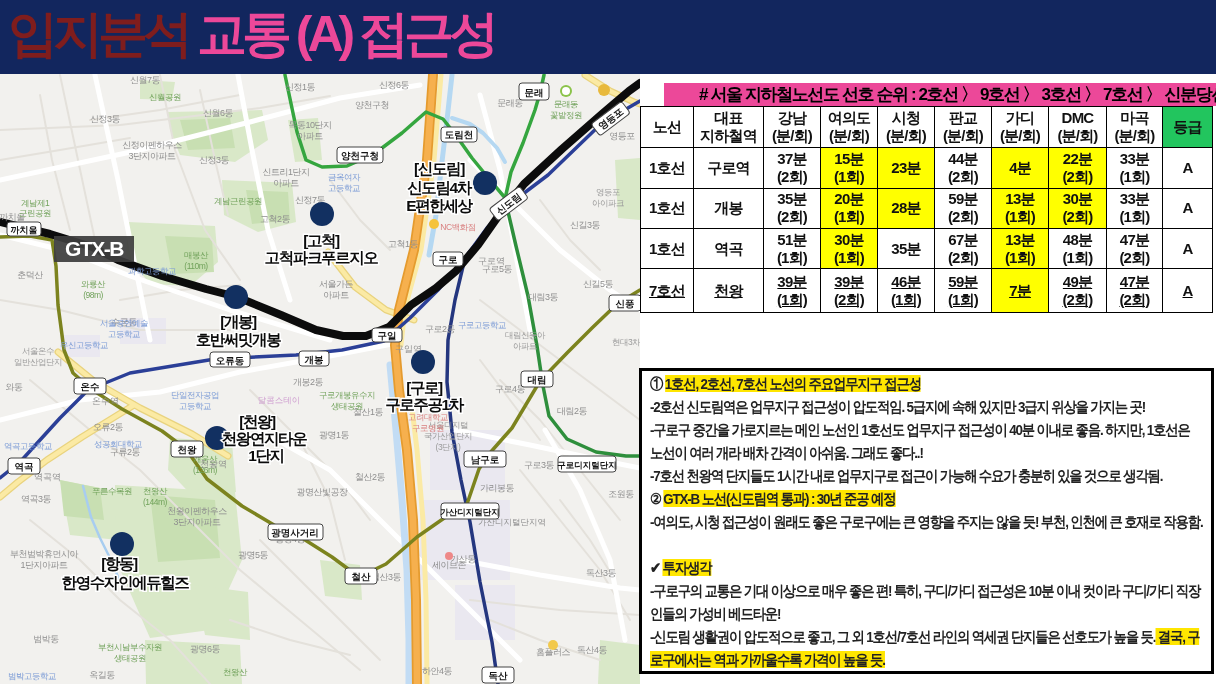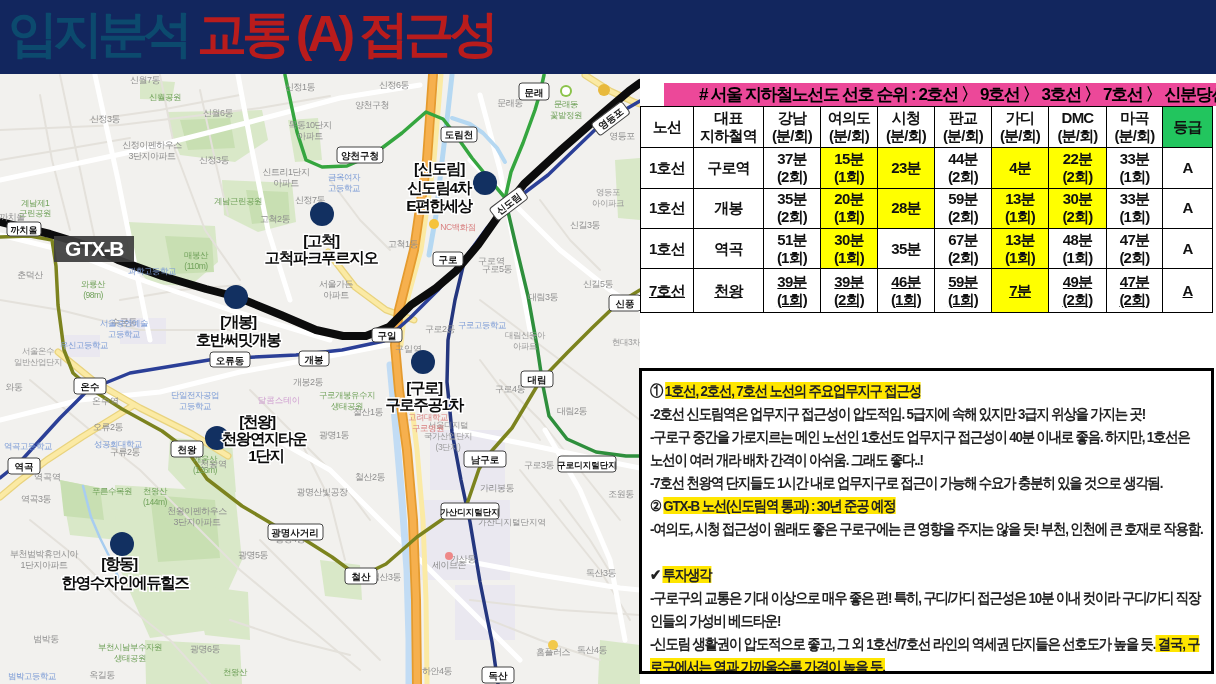--- a/index.html
+++ b/index.html
@@ -6,21 +6,21 @@
   body{width:1216px;height:684px;position:relative;overflow:hidden;background:#ffffff;font-family:"Liberation Sans",sans-serif;}
   .abs{position:absolute;}
   td{border:1.5px solid #000;text-align:center;vertical-align:middle;font-weight:bold;color:#111;padding:0;}
   .hl{background:#ffff00;}
 </style>
 </head>
 <body>
 
 <div class="abs" style="left:0;top:0;width:1216px;height:74px;background:#12265e;"></div>
 
-<div class="abs" style="left:8px;top:-3px;height:74px;line-height:74px;font-size:50px;font-weight:bold;letter-spacing:-5px;"><span style="color:#0c4a6e;">입지분석 </span><span style="color:#b91c1c;">교통 (A) 접근성</span></div>
+<div class="abs" style="left:8px;top:-3px;height:74px;line-height:74px;font-size:50px;font-weight:bold;letter-spacing:-5px;"><span style="color:#7f1d1d;">입지분석 </span><span style="color:#ec4899;">교통 (A) 접근성</span></div>
 
 <svg class="abs" style="left:0;top:74px;" width="640" height="610" viewBox="0 74 640 610">
 
   <rect x="0" y="74" width="640" height="610" fill="#f2f1ee"></rect>
   <g fill="none" stroke-linecap="round" stroke-linejoin="round">
 
     <g fill="#d9e8c8" stroke="none">
       <path d="M140 80 L175 82 L172 100 L140 99 Z"></path>
       <path d="M168 112 L262 110 L268 140 L235 162 L180 155 L170 130 Z"></path>
       <path d="M222 180 L292 183 L296 222 L258 232 L224 215 Z"></path>
@@ -485,21 +485,21 @@
         <td>46분<br>(1회)</td>
         <td>59분<br>(1회)</td>
         <td class="hl">7분</td>
         <td>49분<br>(2회)</td>
         <td>47분<br>(2회)</td>
         <td>A</td>
   </tr>
 </tbody>
   </table>
 
-<div class="abs" style="left:639px;top:368px;width:575px;height:306px;box-sizing:border-box;border:3px solid #000;background:#fff;font-size:15px;font-weight:bold;color:#222;line-height:23px;padding:8px 0 0 8px;letter-spacing:-1.3px;white-space:nowrap;overflow:hidden;">
+<div class="abs" style="left:639px;top:368px;width:575px;height:306px;box-sizing:border-box;border:3px solid #000;background:#fff;font-size:15px;font-weight:bold;color:#222;line-height:23px;padding:1px 0 0 8px;letter-spacing:-1.3px;white-space:nowrap;overflow:hidden;">
 <div style="transform:scaleX(0.89);transform-origin:0 0;width:640px;">
   <div>① <span style="background:#ffe600;">1호선, 2호선, 7호선 노선의 주요업무지구 접근성</span></div>
   <div>-2호선 신도림역은 업무지구 접근성이 압도적임. 5급지에 속해 있지만 3급지 위상을 가지는 곳!</div>
   <div>-구로구 중간을 가로지르는 메인 노선인 1호선도 업무지구 접근성이 40분 이내로 좋음. 하지만, 1호선은</div>
   <div>노선이 여러 개라 배차 간격이 아쉬움. 그래도 좋다..!</div>
   <div>-7호선 천왕역 단지들도 1시간 내로 업무지구로 접근이 가능해 수요가 충분히 있을 것으로 생각됨.</div>
   <div>② <span style="background:#ffe600;">GTX-B 노선(신도림역 통과) : 30년 준공 예정</span></div>
   <div>-여의도, 시청 접근성이 원래도 좋은 구로구에는 큰 영향을 주지는 않을 듯! 부천, 인천에 큰 호재로 작용함.</div>
   <div>&nbsp;</div>
   <div>✔ <span style="background:#ffe600;">투자생각</span></div>

